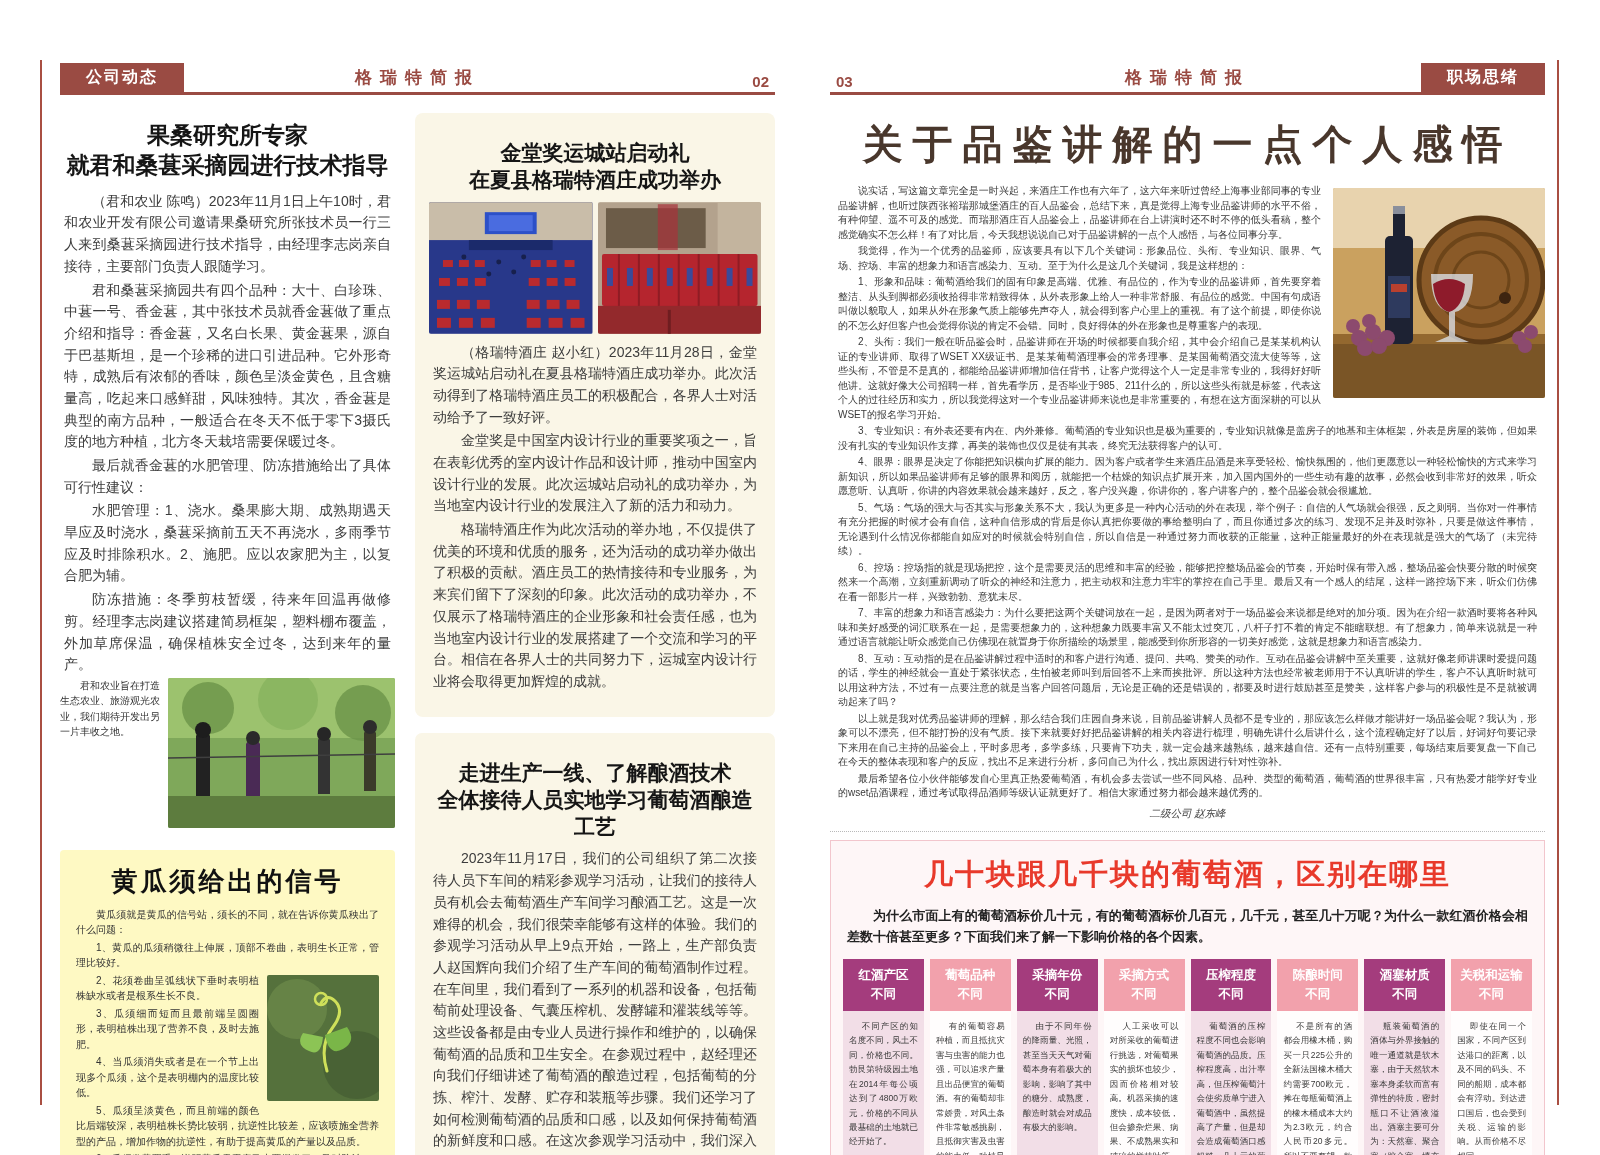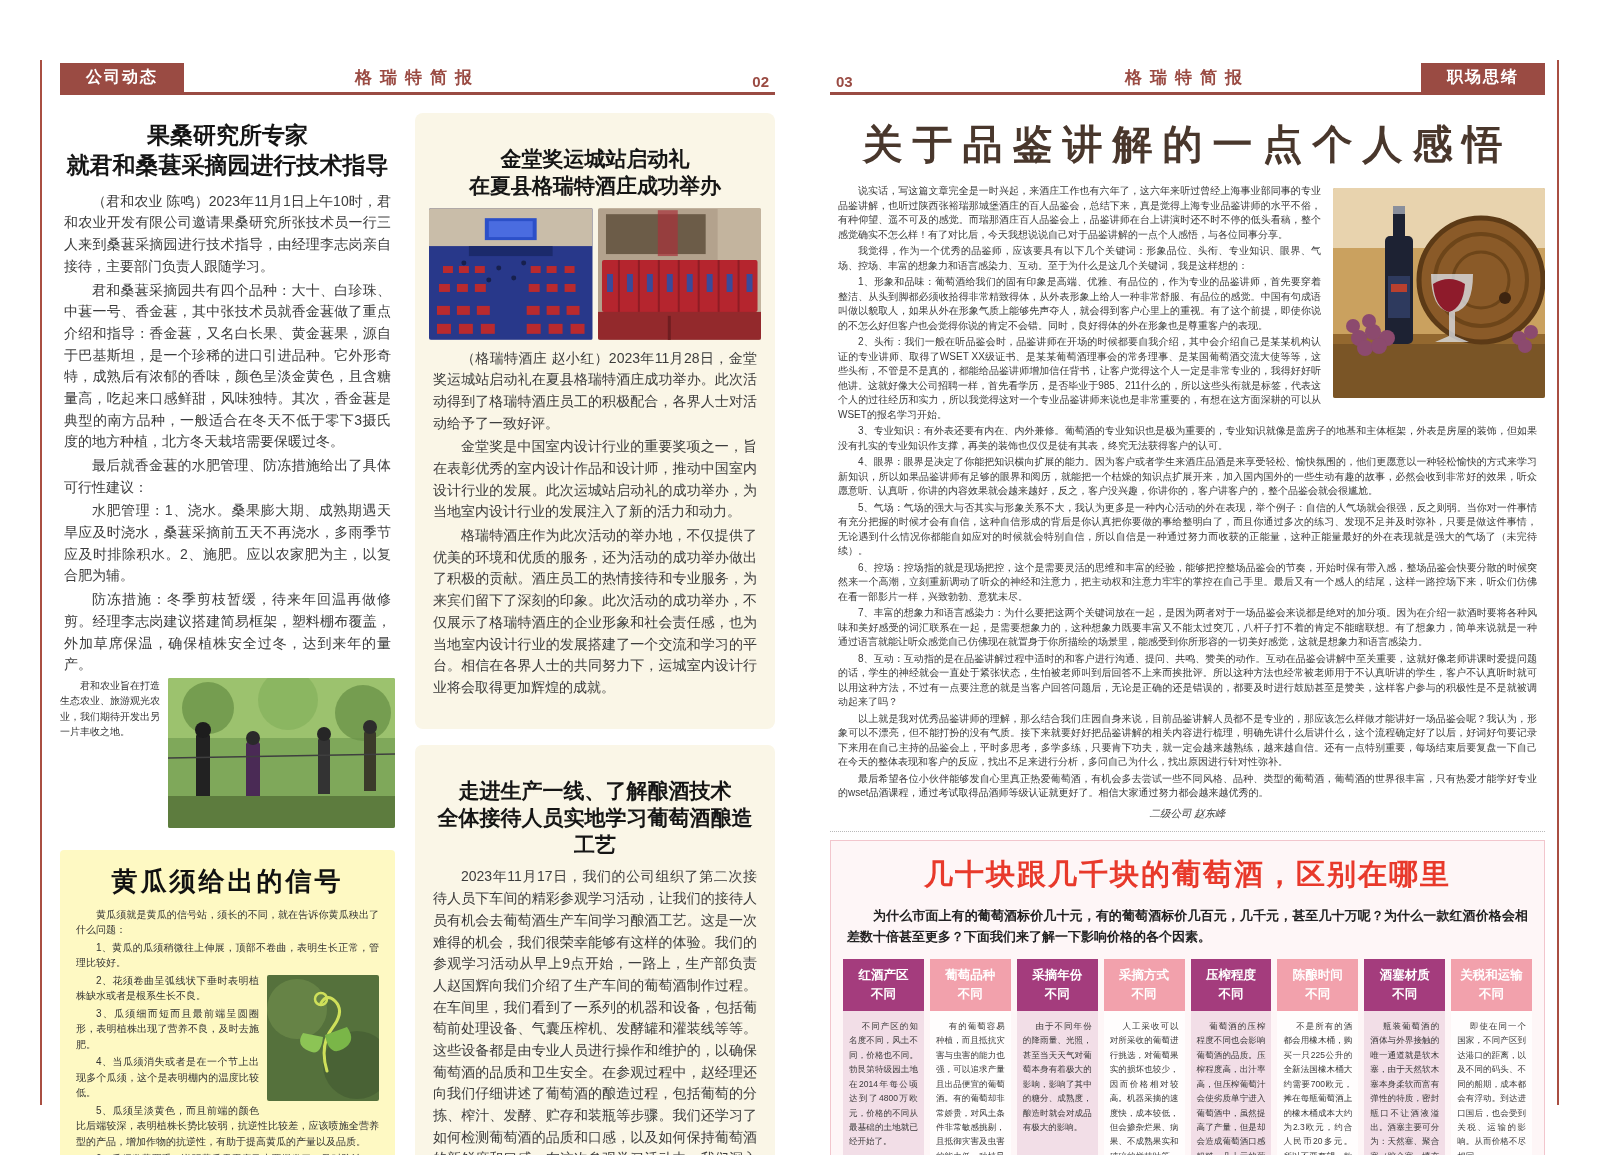--- a/index.html
+++ b/index.html
@@ -38,21 +38,21 @@
 
   .photo{display:block;border-radius:2px;overflow:hidden;}
 
   
   .blue-box{background:#fef9c3;border-radius:4px;padding:12px 16px 10px;margin-top:22px;}
   .blue-box .bb-title{font-size:26px;font-weight:900;letter-spacing:3px;text-align:center;color:#111;margin:2px 0 8px;}
   .blue-box p{margin:0 0 2px;font-size:10px;line-height:1.55;text-align:justify;text-indent:2em;color:#333;}
   .float-photo-r{float:right;margin:2px 0 4px 8px;}
 
   
-  .cream-box{background:#faf6e7;border-radius:8px;padding:28px 14px;}
+  .cream-box{background:#faf6e7;border-radius:8px;padding:22px 14px;}
   .cream-box + .cream-box{margin-top:16px;border-radius:7px;}
   .cream-box .art-title{font-size:21px;margin:4px 0 8px;}
   .photo-row{display:flex;gap:5px;margin:4px 0 8px;justify-content:center;}
 
   
   .museum{margin-top:16px;}
   .museum-headline{font-size:33px;font-weight:900;letter-spacing:1px;text-align:center;color:#101010;margin:6px 0 12px;
     transform:scaleY(1.08);}
   .museum-row{display:flex;gap:8px;}
   .museum-txt{width:128px;}

